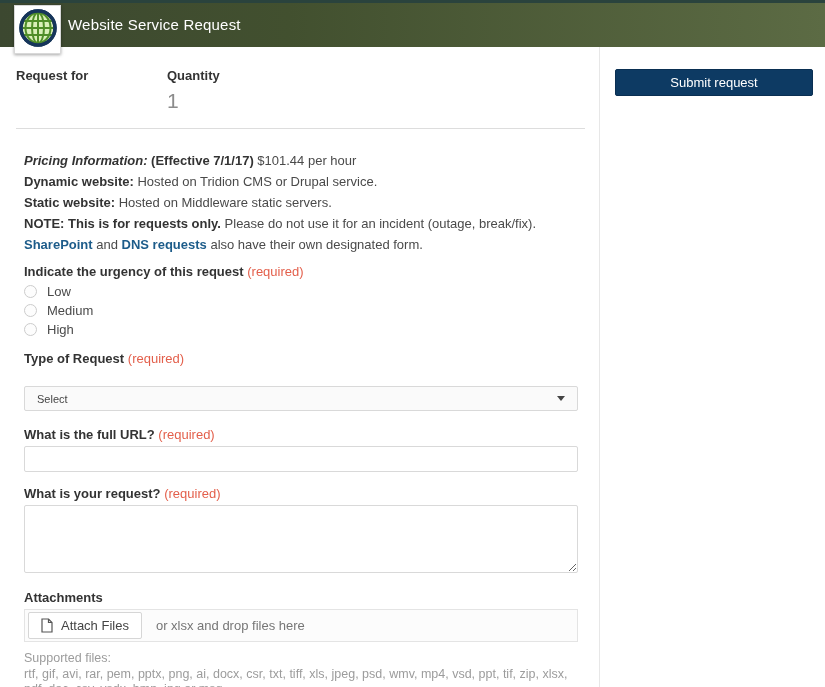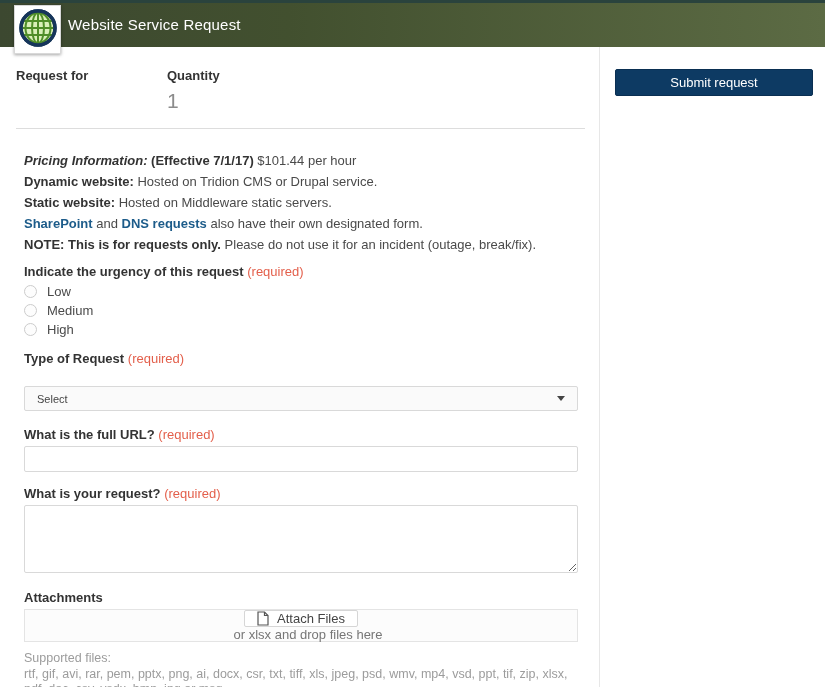--- a/index.html
+++ b/index.html
@@ -134,21 +134,20 @@
 
   
   .attachments { margin-top: 17px; }
   .dropzone {
     margin-top: 4px;
     width: 554px; height: 33px;
     border: 1px solid #e4e4e4;
     background: #fcfcfc;
     display: flex; align-items: center;
     padding: 0 3px;
-    flex-direction: column;
   }
   .attach-btn {
     height: 27px;
     background: #ffffff;
     border: 1px solid #d6d6d6;
     border-radius: 2px;
     display: flex; align-items: center;
     padding: 0 12px;
     font-size: 13px; color: #444444;
     font-family: "Liberation Sans", sans-serif;
@@ -196,22 +195,22 @@
       </div>
     </div>
 
     <div class="divider"></div>
 
     <div class="content">
       <div class="info">
         <p><span class="bi">Pricing Information:</span><span class="b"> (Effective 7/1/17)</span><span> $101.44 per hour</span></p>
         <p><span class="b">Dynamic website:</span><span> Hosted on Tridion CMS or Drupal service.</span></p>
         <p><span class="b">Static website:</span><span> Hosted on Middleware static servers.</span></p>
+        <p><span class="b">NOTE:  This is for requests only.</span><span> Please do not use it for an incident (outage, break/fix).</span></p>
         <p><a class="link">SharePoint</a><span> and </span><a class="link">DNS requests</a><span> also have their own designated form.</span></p>
-        <p><span class="b">NOTE:  This is for requests only.</span><span> Please do not use it for an incident (outage, break/fix).</span></p>
       </div>
 
       <div class="urgency">
         <div class="field-label"><span>Indicate the urgency of this request</span> <span class="required">(required)</span></div>
         <div class="radio-row">
           <span class="radio-circle"></span>
           <span class="radio-label">Low</span>
         </div>
         <div class="radio-row">
           <span class="radio-circle"></span>

